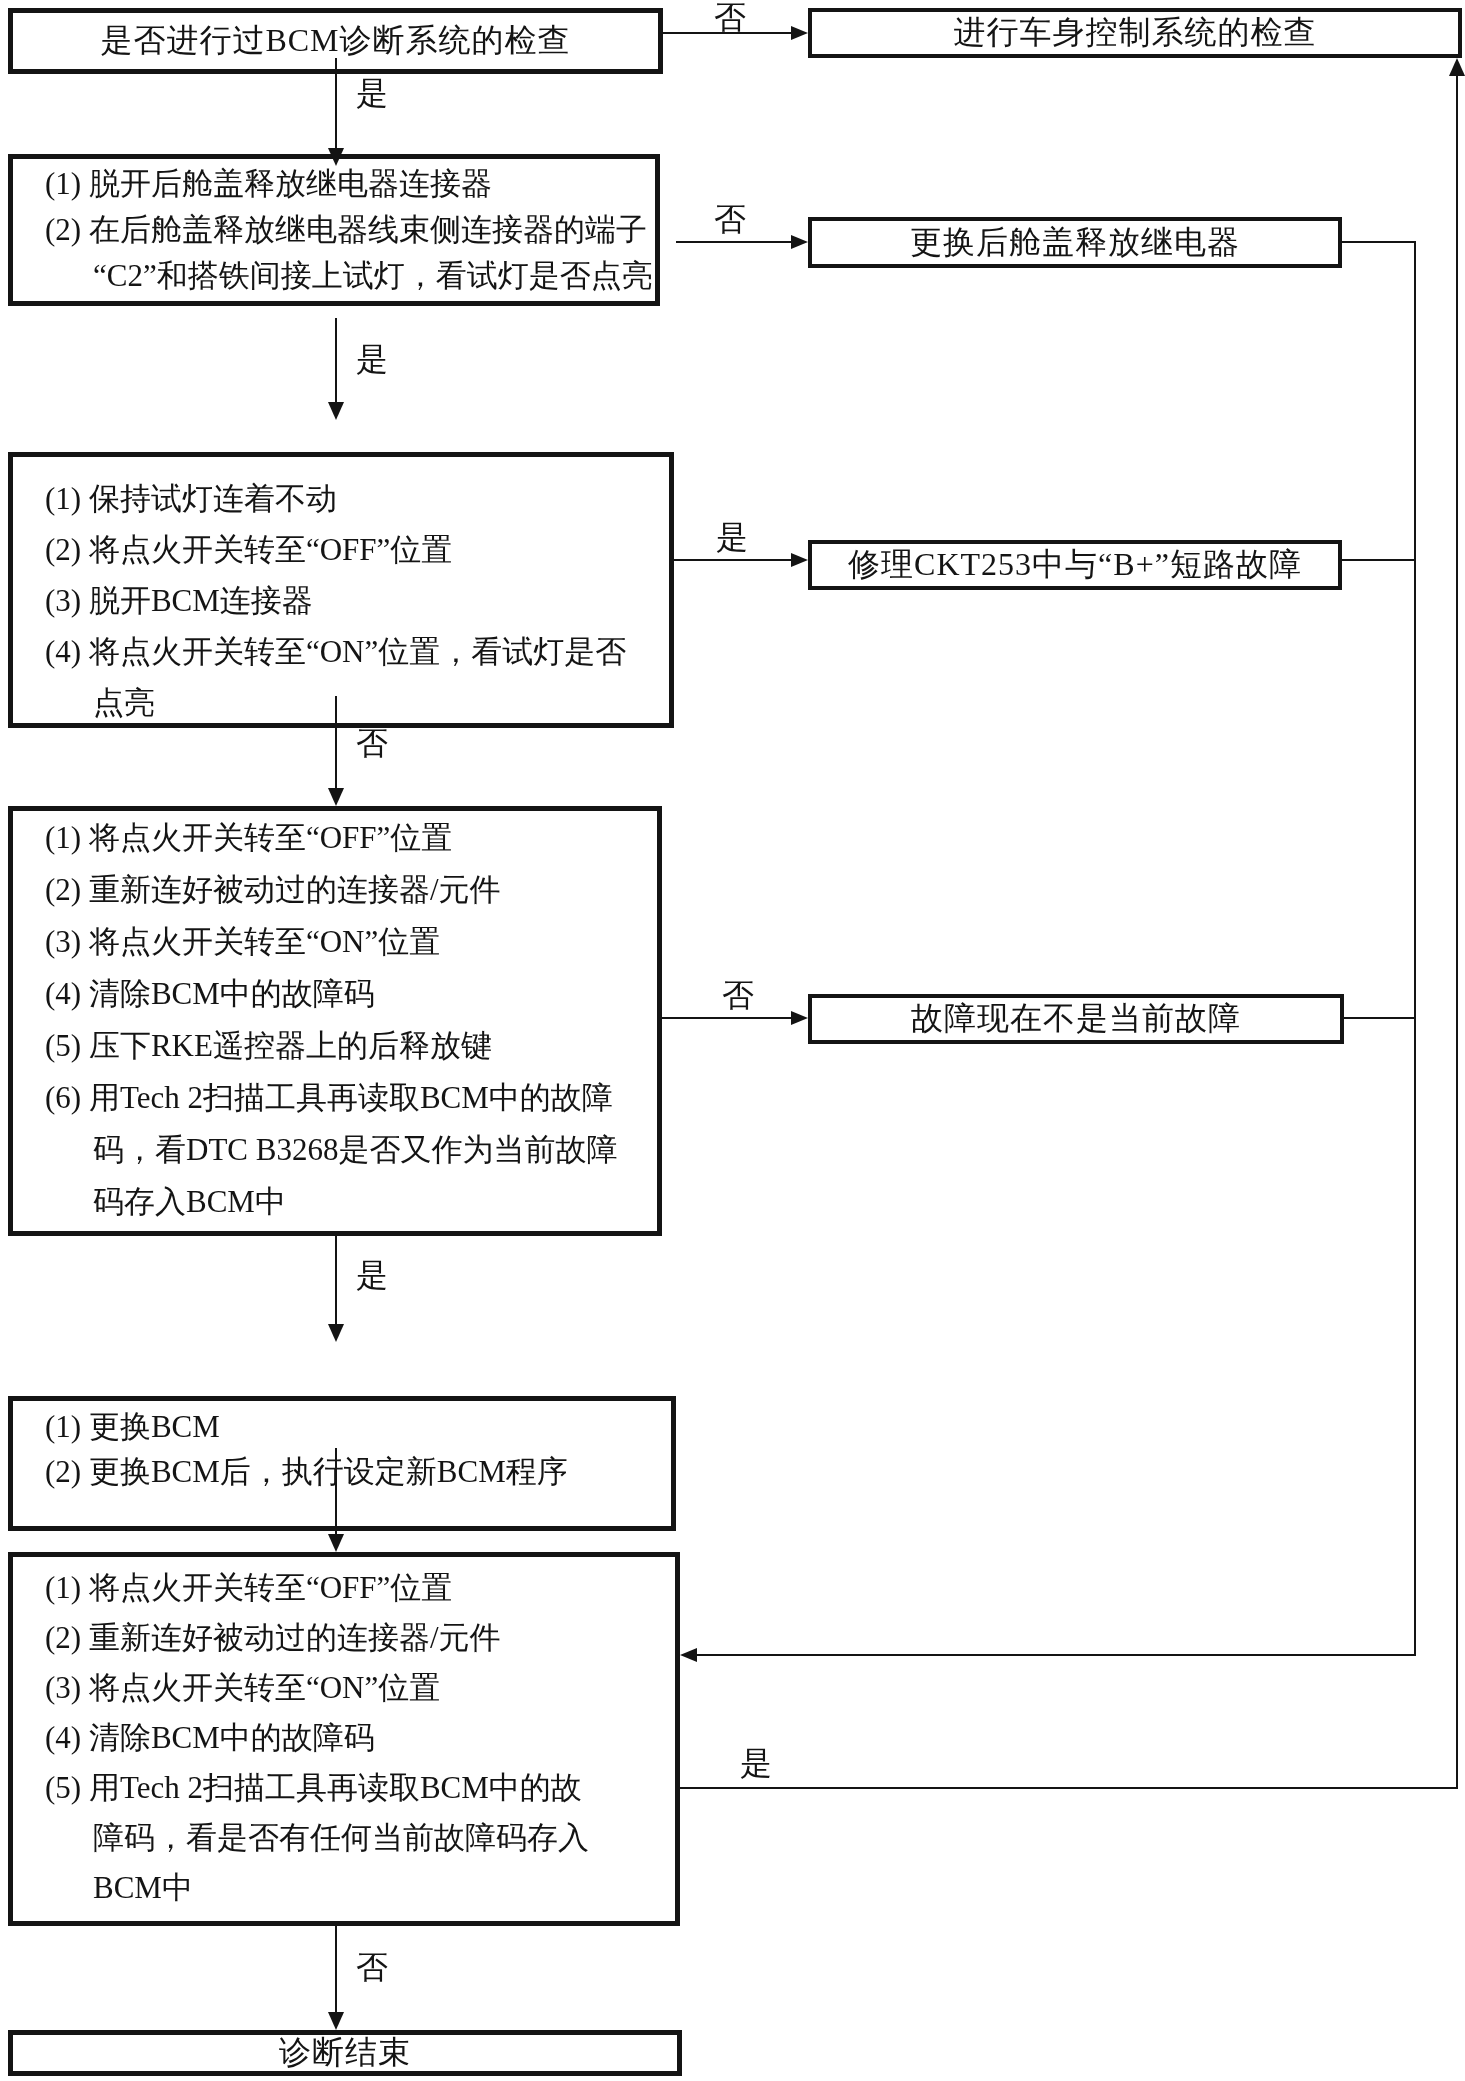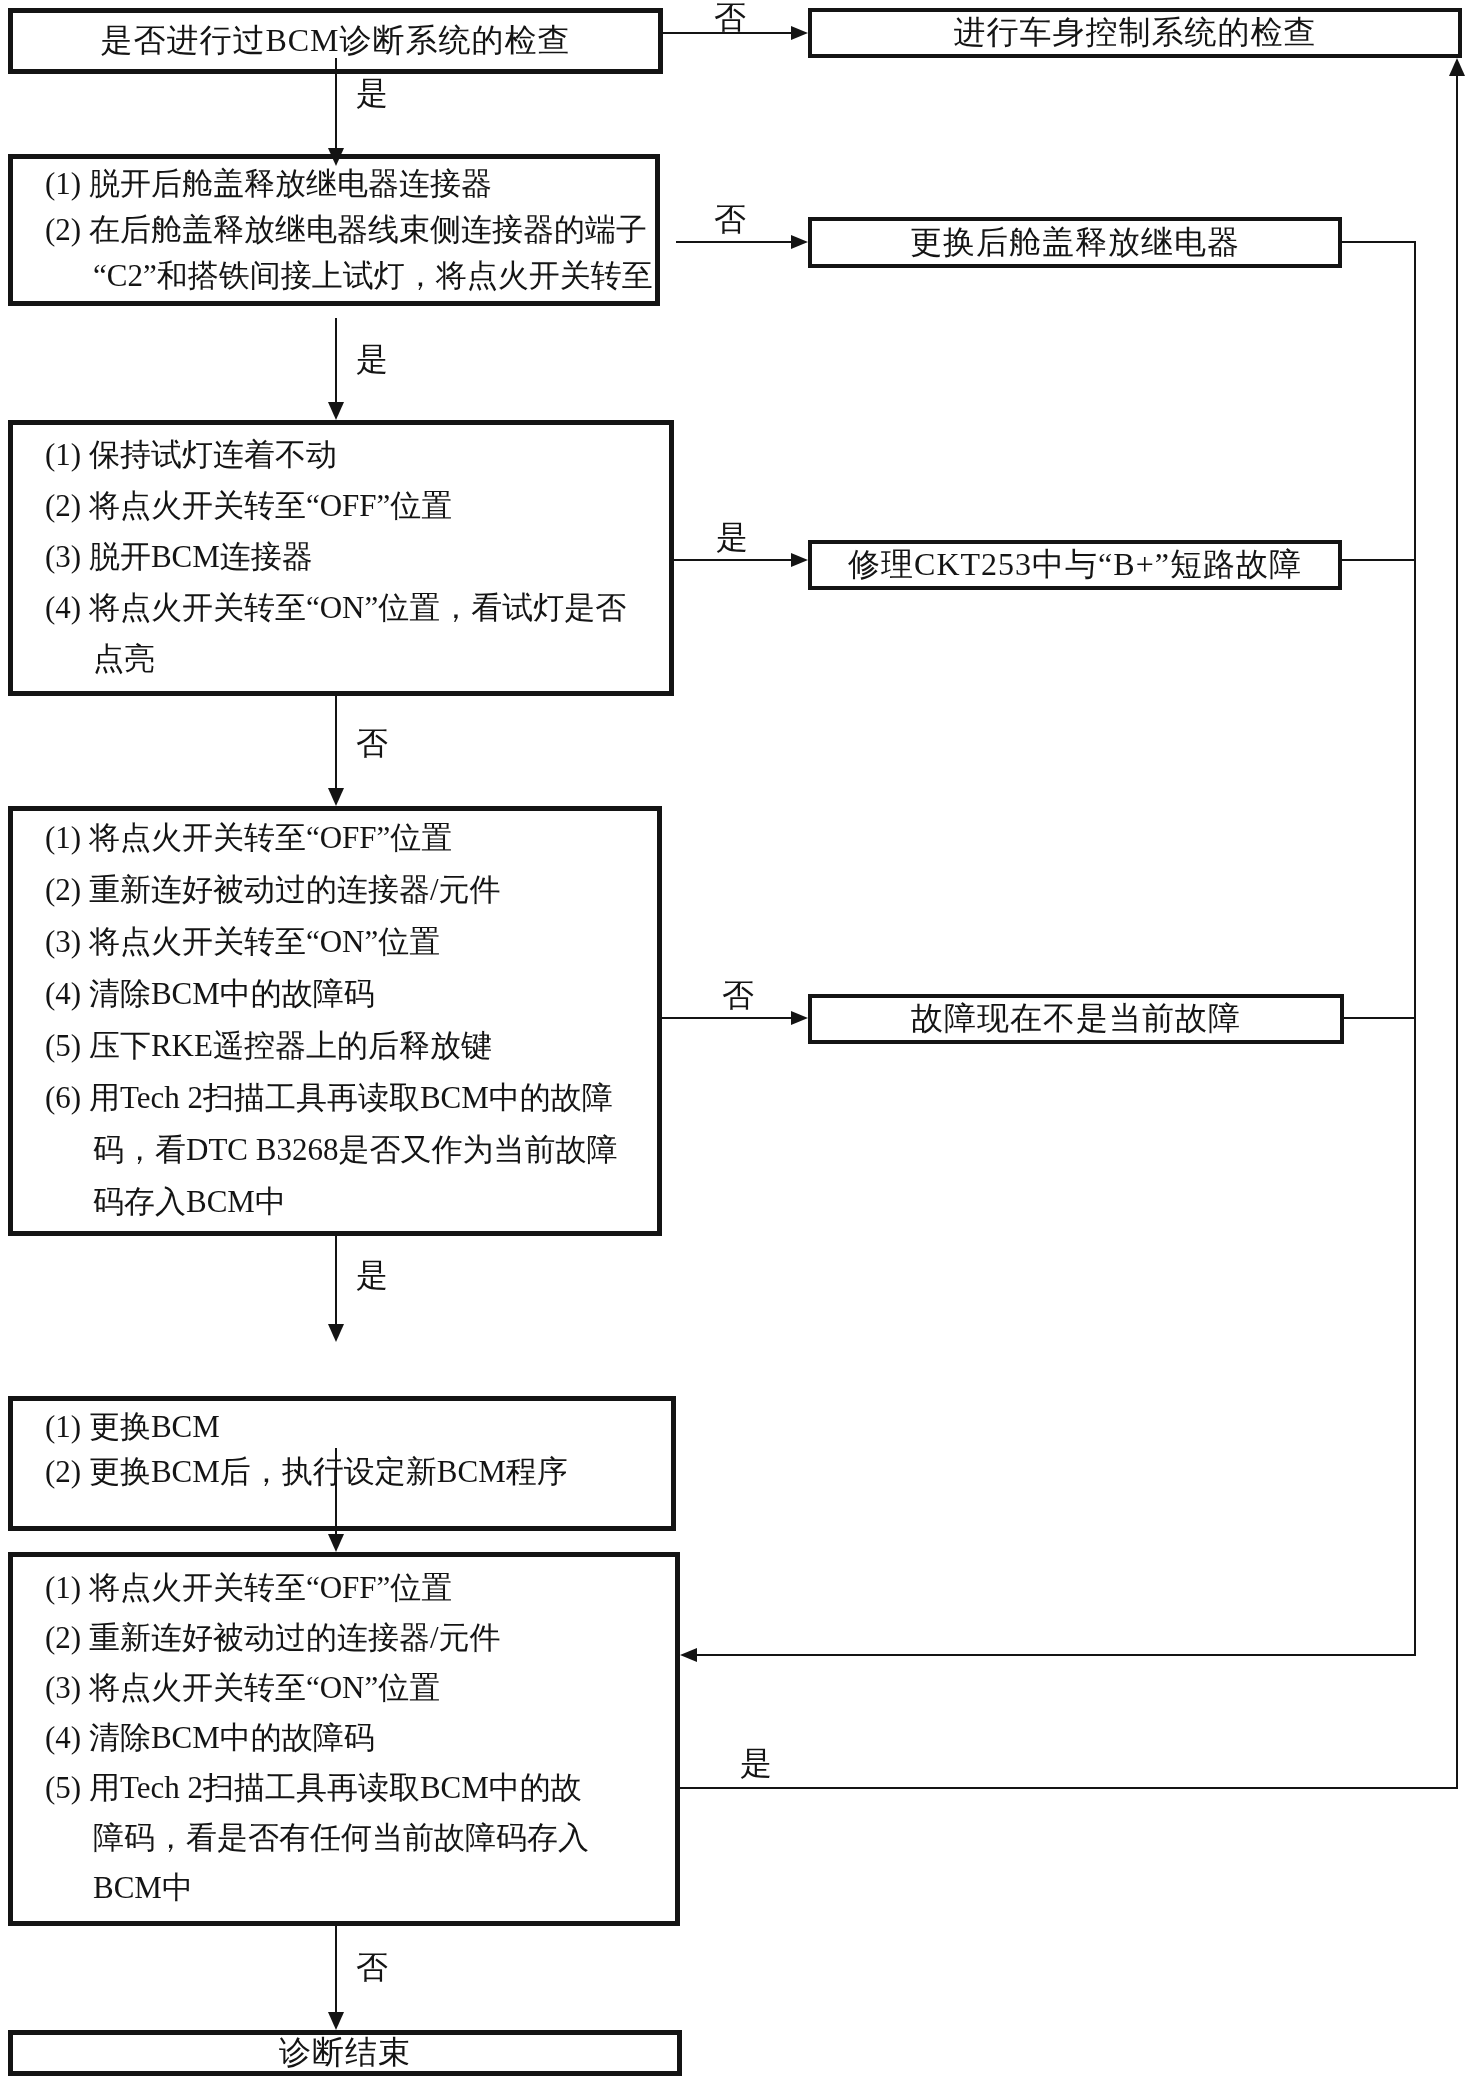--- a/index.html
+++ b/index.html
@@ -39,38 +39,38 @@
     line-height:34px;
     color:#141414;
   }
   .ah{position:absolute;width:0;height:0;}
   .ah.down{border-left:8px solid transparent;border-right:8px solid transparent;border-top:18px solid #141414;}
   .ah.right{border-top:7px solid transparent;border-bottom:7px solid transparent;border-left:17px solid #141414;}
   .ah.left{border-top:7px solid transparent;border-bottom:7px solid transparent;border-right:17px solid #141414;}
   .ah.up{border-left:8px solid transparent;border-right:8px solid transparent;border-bottom:18px solid #141414;}
   
   #node-relay-test-lamp .ln{line-height:46px;} #node-relay-test-lamp{padding-top:2px;}
-  #node-lamp-off-check .ln{line-height:51px;} #node-lamp-off-check{padding-top:4px;}
+  #node-lamp-off-check .ln{line-height:51px;} #node-lamp-off-check{padding-top:16px;margin-top:32px;}
   #node-recheck-b3268 .ln{line-height:52px;} #node-recheck-b3268{padding-top:1px;}
   #node-replace-bcm .ln{line-height:45px;} #node-replace-bcm{padding-top:3px;}
   #node-final-recheck .ln{line-height:50px;} #node-final-recheck{padding-top:6px;}
 </style>
 </head>
 <body>
 
 <div id="canvas">
 
   <div class="node center" id="node-check-bcm" style="left:8px;top:8px;width:655px;height:66px;">
     <span>是否进行过BCM诊断系统的检查</span>
   </div>
 
   <div class="node" id="node-relay-test-lamp" style="left:8px;top:154px;width:652px;height:152px;">
     <div class="ln">(1) 脱开后舱盖释放继电器连接器</div>
     <div class="ln">(2) 在后舱盖释放继电器线束侧连接器的端子</div>
-    <div class="ln cont">“C2”和搭铁间接上试灯，将点火开关转至</div>
+    <div class="ln cont">“C2”和搭铁间接上试灯，看试灯是否点亮</div>
   </div>
 
   <div class="node" id="node-lamp-off-check" style="left:8px;top:420px;width:666px;height:276px;">
     <div class="ln">(1) 保持试灯连着不动</div>
     <div class="ln">(2) 将点火开关转至“OFF”位置</div>
     <div class="ln">(3) 脱开BCM连接器</div>
     <div class="ln">(4) 将点火开关转至“ON”位置，看试灯是否</div>
     <div class="ln cont">点亮</div>
   </div>
 

